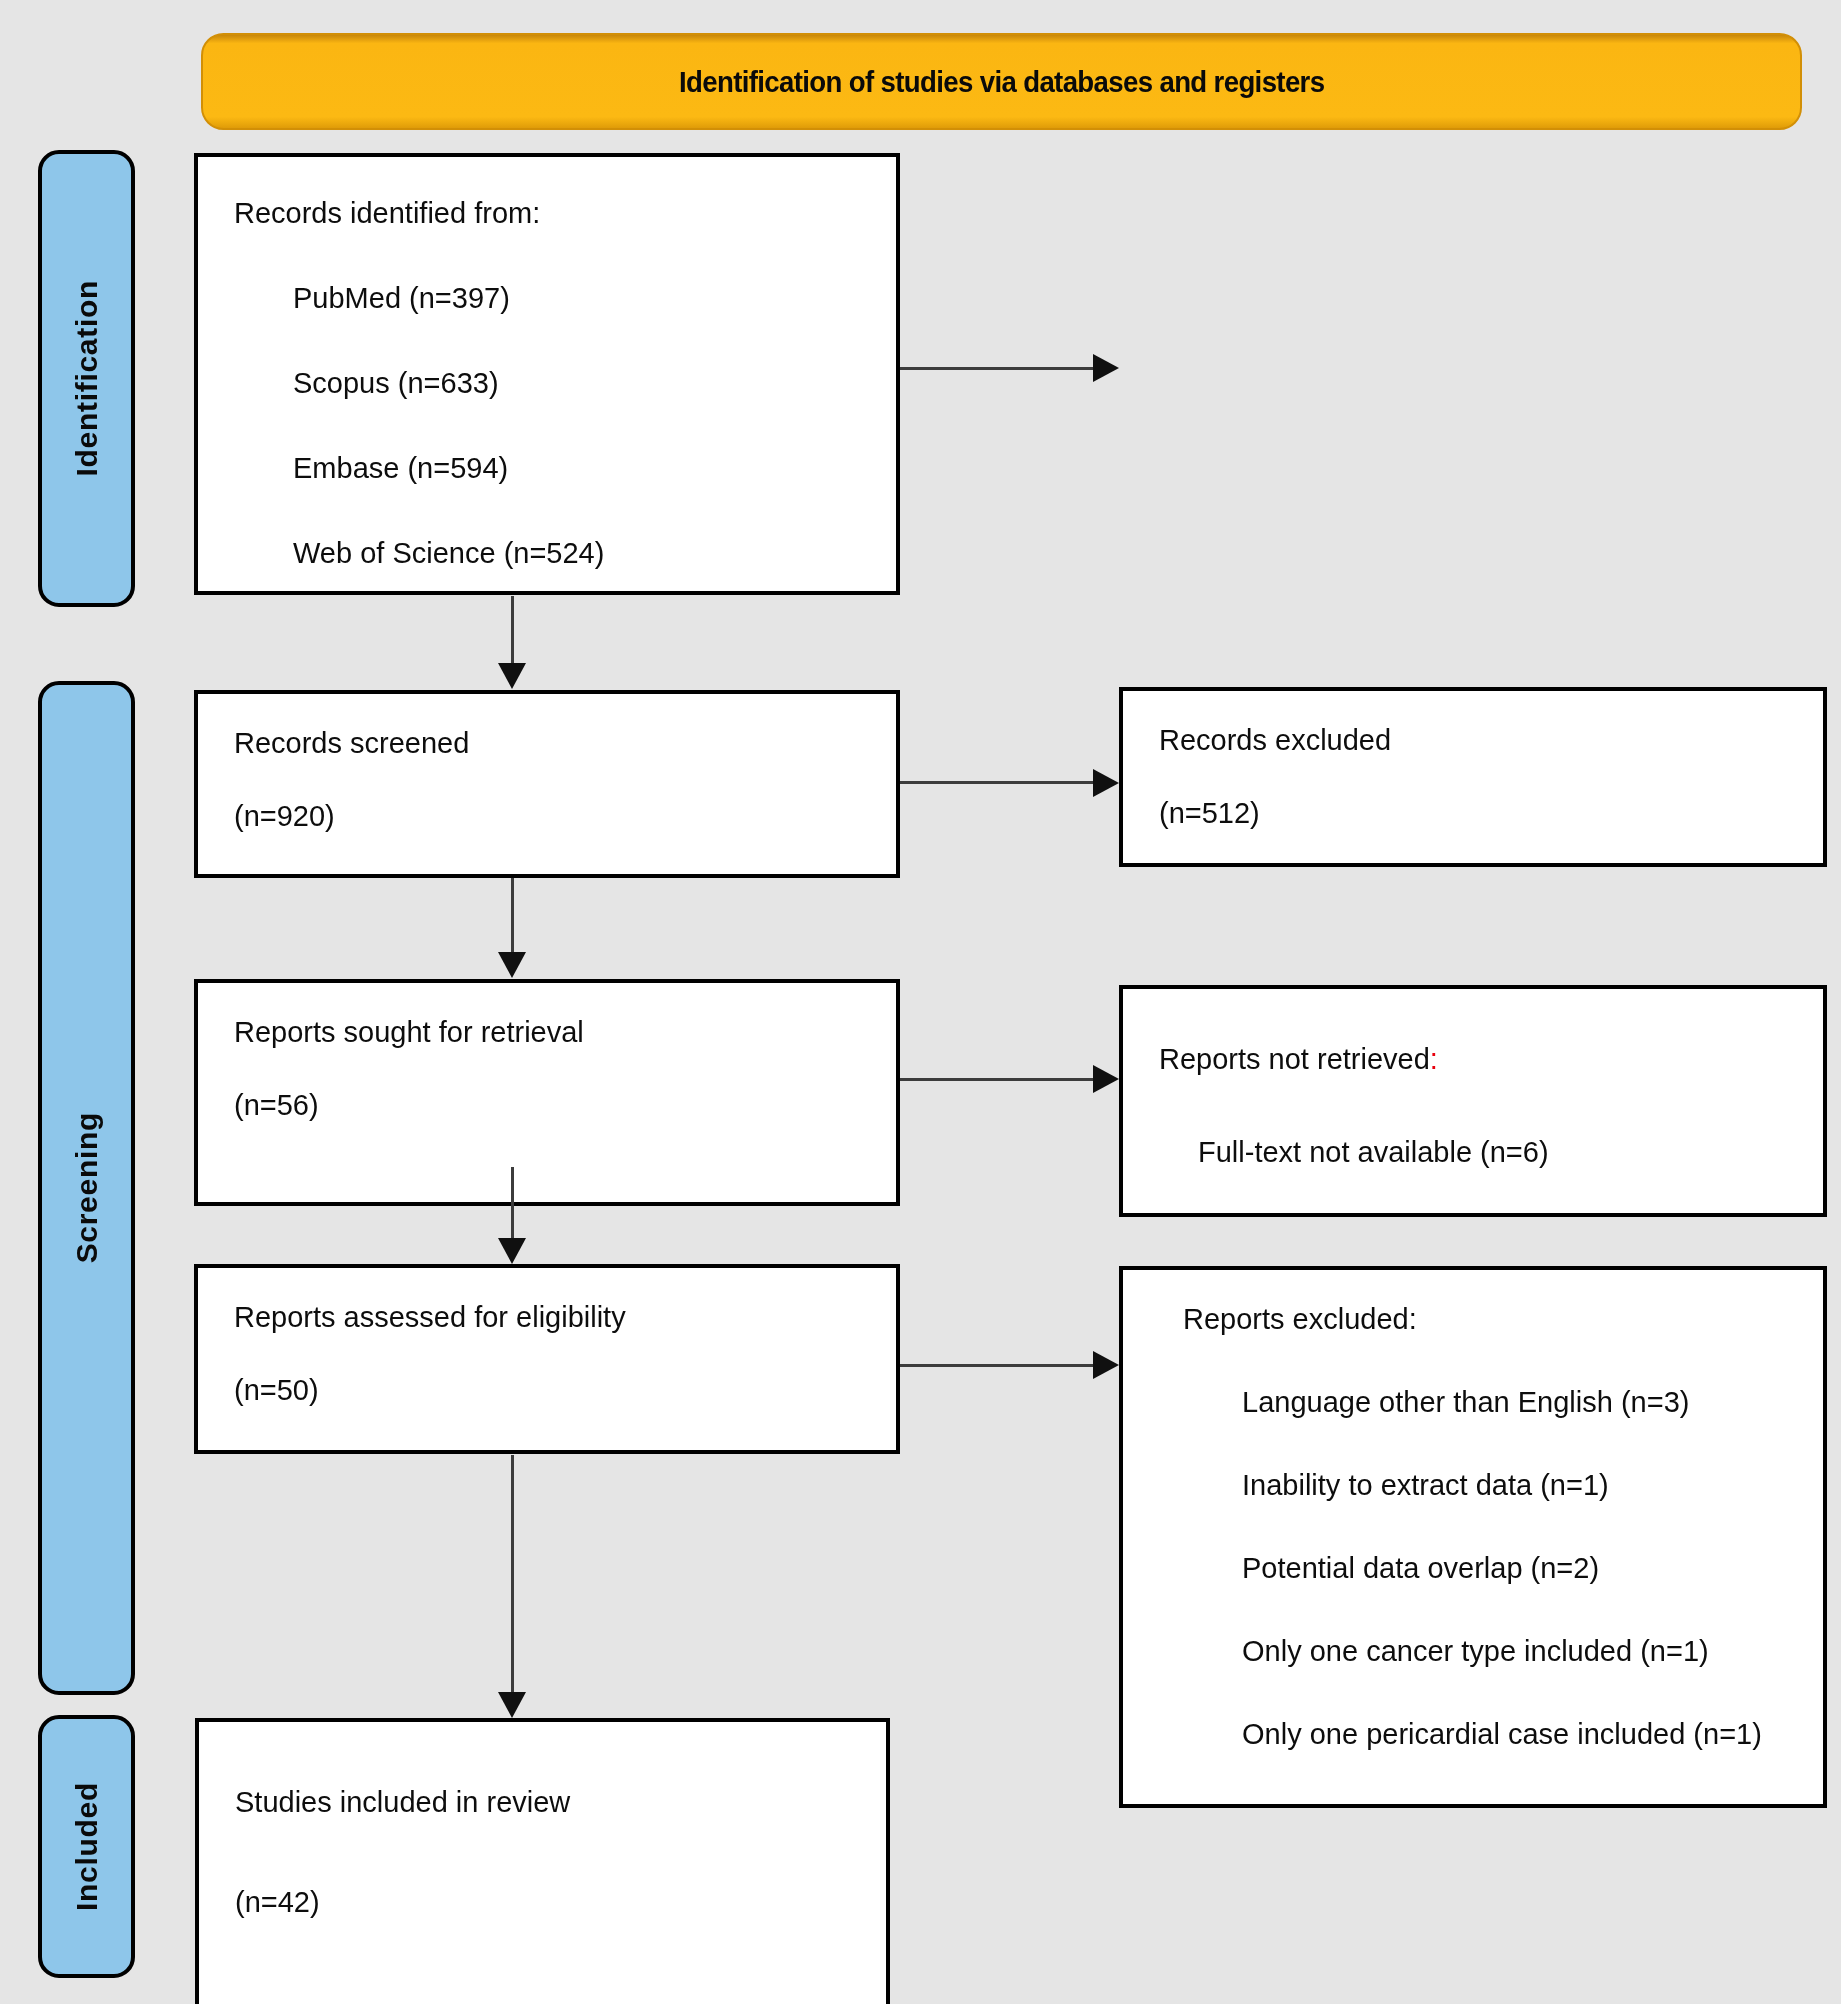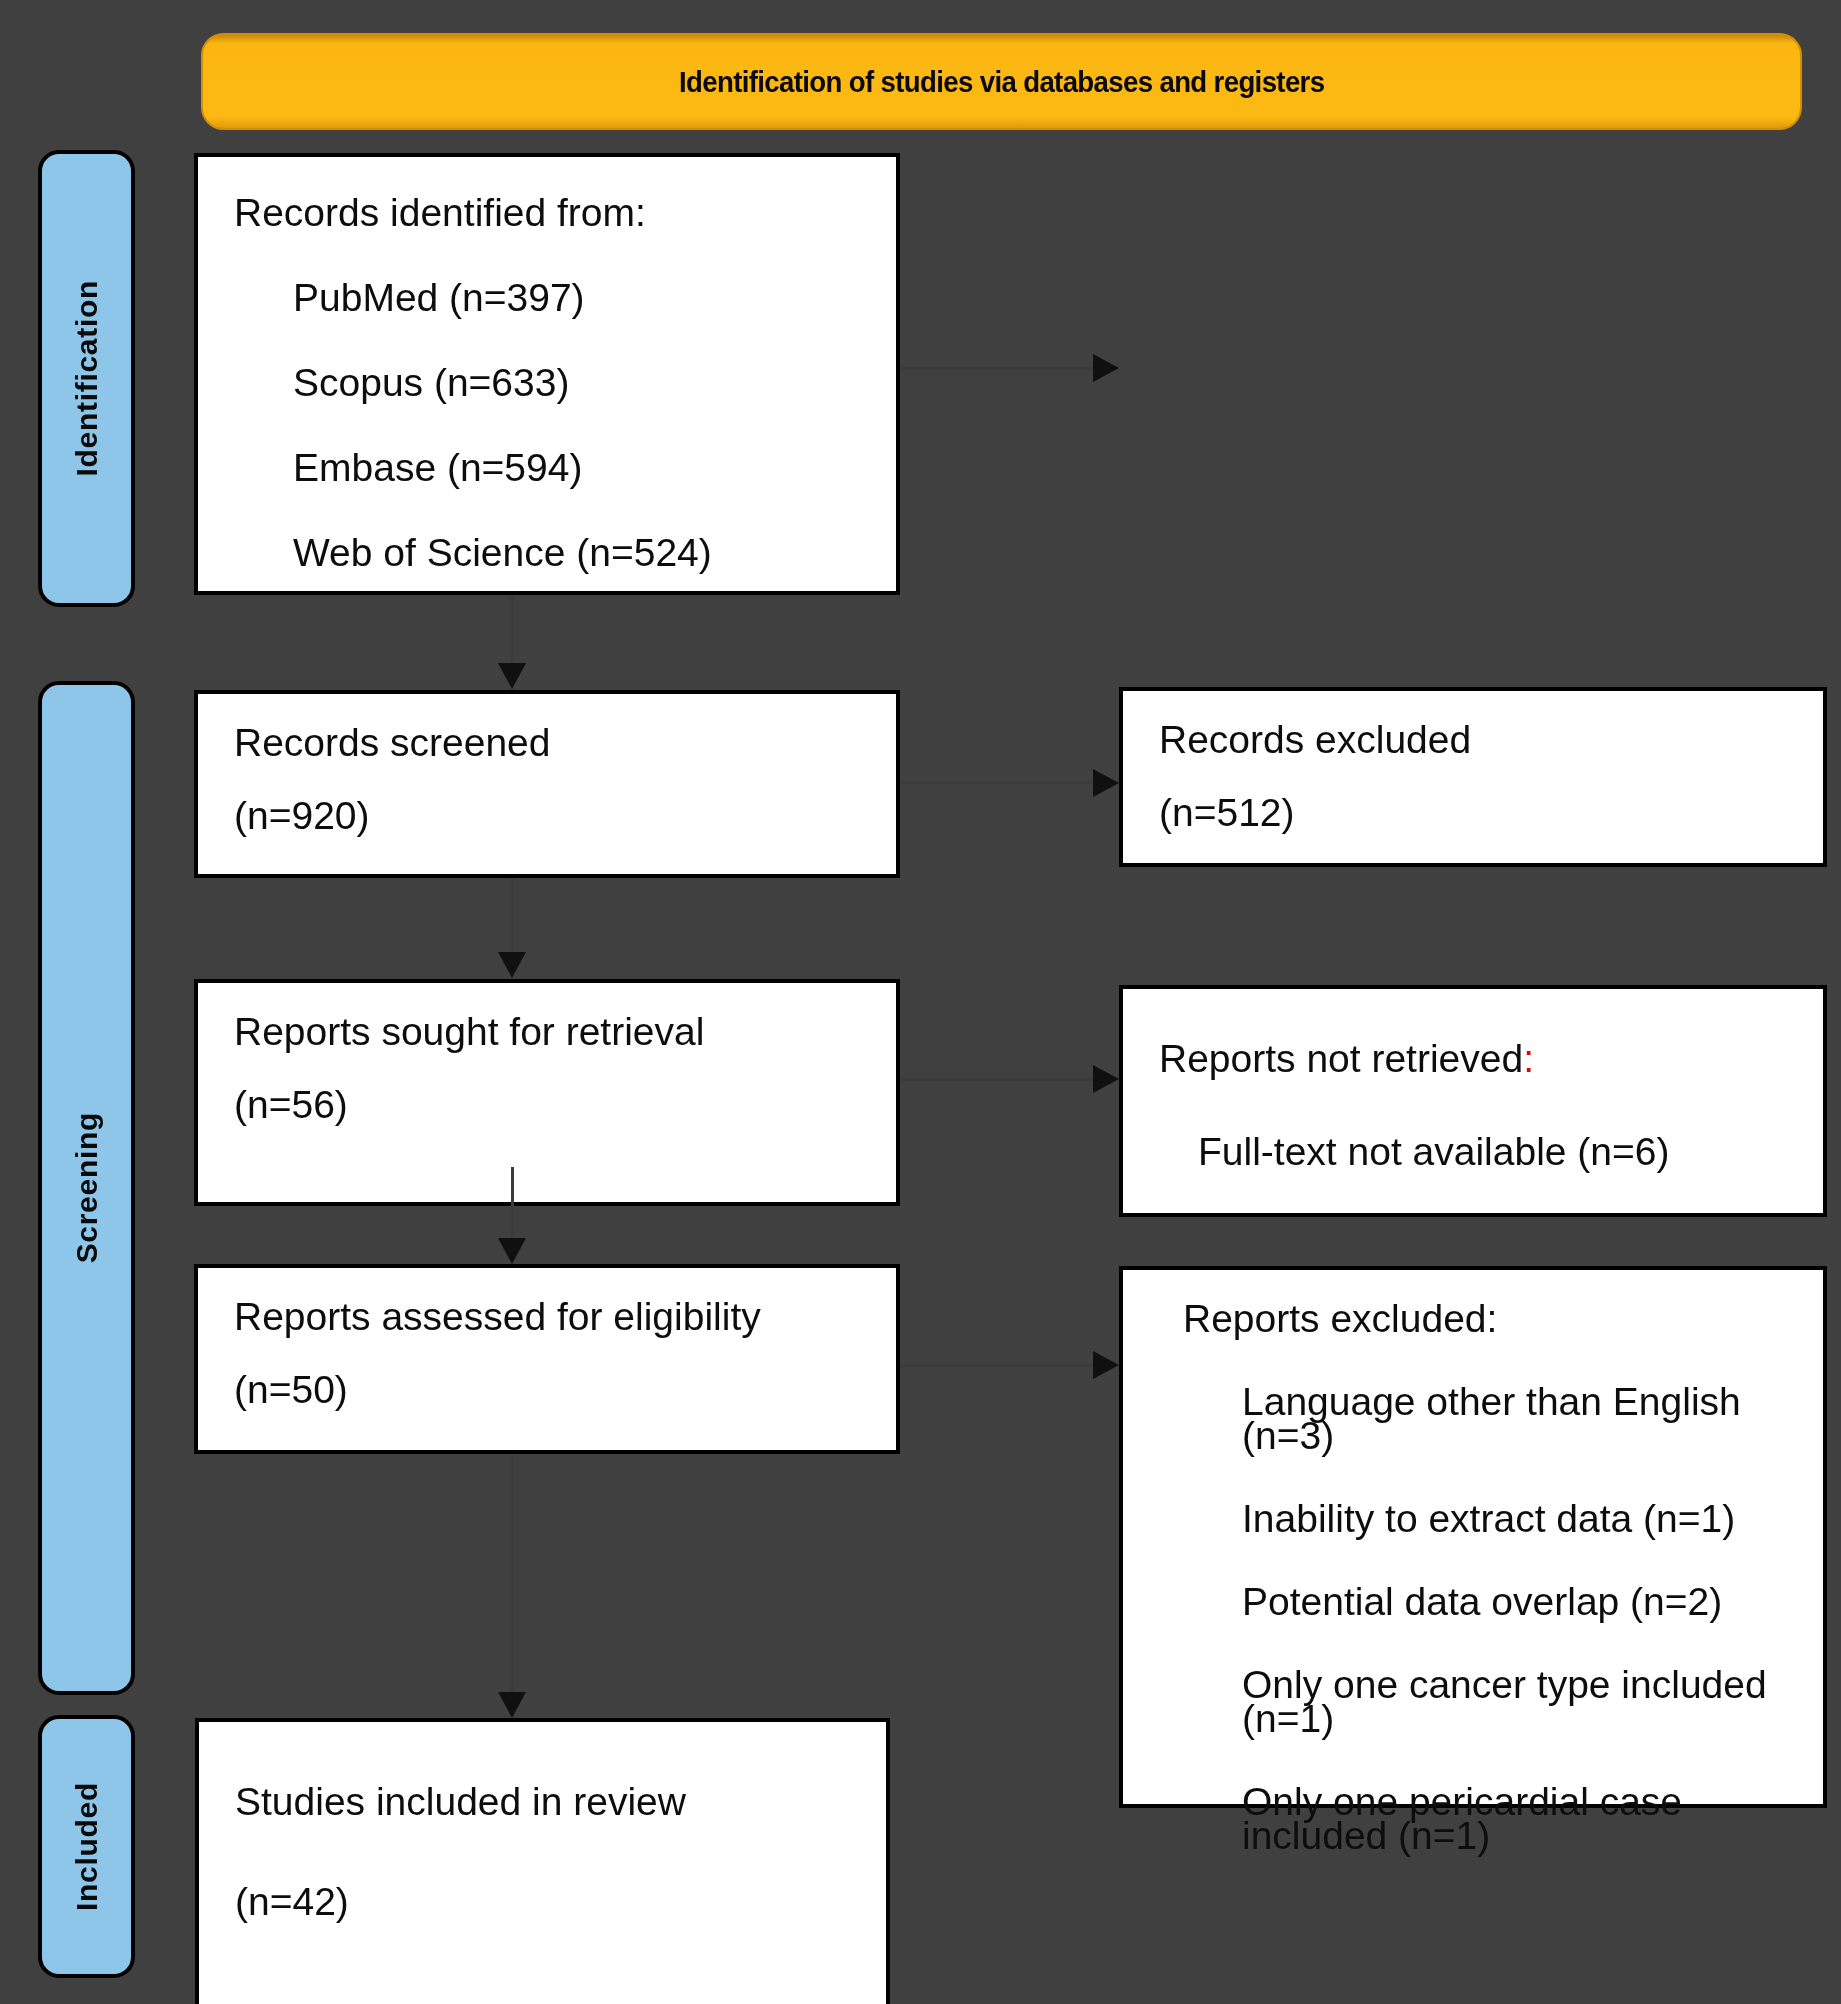--- a/index.html
+++ b/index.html
@@ -5,21 +5,21 @@
   html, body {
     margin: 0;
     padding: 0;
     background: #ffffff;
     font-family: "Liberation Sans", "DejaVu Sans", sans-serif;
   }
   #canvas {
     position: relative;
     width: 1842px;
     height: 2005px;
-    background: #404040;
+    background: #e5e5e5;
     overflow: hidden;
   }
 
   
   .banner {
     position: absolute;
     left: 201px; top: 33px;
     width: 1601px; height: 97px;
     box-sizing: border-box;
     background: linear-gradient(180deg, #c8870a 0%, #fbb612 9%, #fcb913 88%, #e09c08 100%);
@@ -63,21 +63,21 @@
   #stage-screening      { top: 681px; height: 1014px; }
   #stage-included       { top: 1715px; height: 263px; }
 
   
   .fbox {
     position: absolute;
     box-sizing: border-box;
     background: #ffffff;
     border: 4px solid #000000;
     color: #0d0d0d;
-    font-size: 39px;
+    font-size: 29px;
     line-height: 34px;
   }
   .fbox .inner { padding: 0 20px 0 36px; }
   .t-line  { margin: 0; }
   .i-line  { margin: 0; padding-left: 59px; }
 
   #box-records-identified { left: 194px;  top: 153px;  width: 706px; height: 442px; }
   #box-records-identified .inner { padding-top: 39px; }
   #box-records-identified .i-line { margin-top: 51px; }
 

